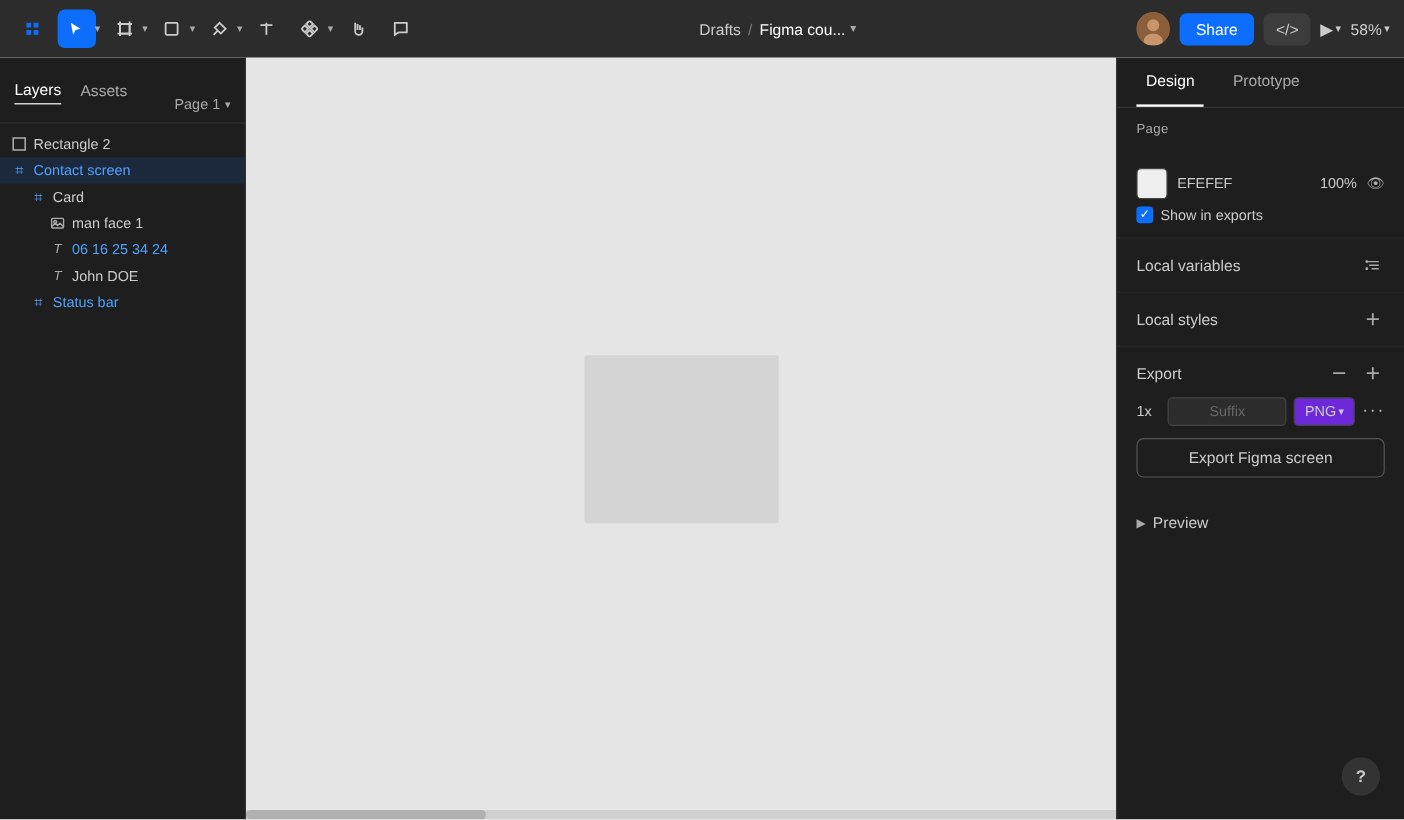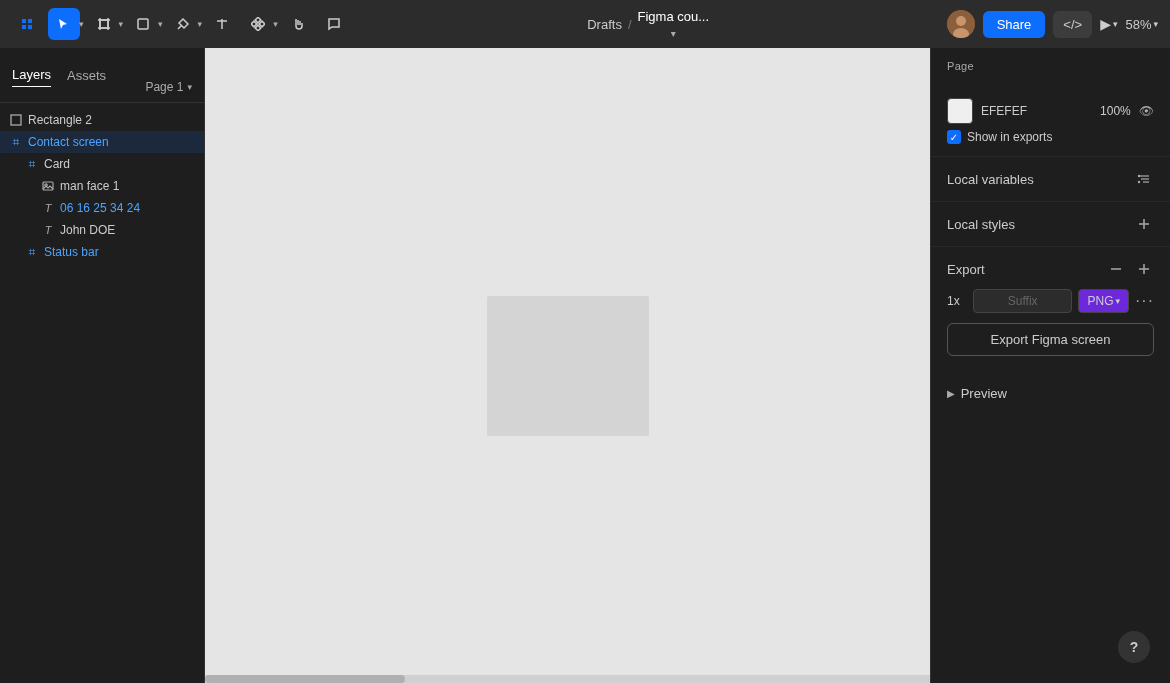--- a/index.html
+++ b/index.html
@@ -25,21 +25,21 @@
       display: flex; align-items: center; justify-content: center;
       cursor: pointer; color: #ccc; border: none; background: transparent;
       font-size: 14px;
     }
     .tool-btn.active { background: #0d6efd; color: white; }
     .tool-btn-group { display: flex; align-items: center; gap: 1px; }
     .tool-chevron { font-size: 9px; color: #aaa; margin-left: -2px; }
 
     .breadcrumb { display: flex; align-items: center; gap: 6px; color: #ccc; font-size: 13px; }
     .breadcrumb-sep { color: #777; }
-    .breadcrumb-current { color: white; font-weight: 500; display: flex; align-items: center; gap: 4px; flex-direction: column; }
+    .breadcrumb-current { color: white; font-weight: 500; display: flex; align-items: center; gap: 4px; }
 
     .avatar { width: 28px; height: 28px; border-radius: 50%; background: #8b5a2b; overflow: hidden; display: flex; align-items: center; justify-content: center; font-size: 11px; color: white; }
     .share-btn { background: #0d6efd; color: white; border: none; border-radius: 6px; padding: 6px 14px; font-size: 13px; font-weight: 500; cursor: pointer; }
     .code-btn { background: #3c3c3c; color: #ccc; border: none; border-radius: 6px; padding: 6px 10px; font-size: 13px; cursor: pointer; display: flex; align-items: center; gap: 4px; }
     .play-btn { background: transparent; color: #ccc; border: none; cursor: pointer; font-size: 14px; display: flex; align-items: center; gap: 2px; }
     .zoom-indicator { color: #ccc; font-size: 13px; display: flex; align-items: center; gap: 2px; cursor: pointer; }
 
     
     .main-area {
       flex: 1;
@@ -369,20 +369,24 @@
   </div>
 
   <div class="canvas-area">
     <div class="canvas-placeholder"></div>
     <div class="scrollbar-bottom">
       <div class="scrollbar-thumb"></div>
     </div>
   </div>
 
   <div class="right-panel">
+    <div class="right-tabs">
+      <span class="right-tab active">Design</span>
+      <span class="right-tab">Prototype</span>
+    </div>
 
     <div class="right-section">
       <div class="right-section-title">Page</div>
       <div class="right-row">
         <div class="color-swatch"></div>
         <span class="color-value">EFEFEF</span>
         <span class="percent-value">100%</span>
         <span class="eye-icon">👁</span>
       </div>
       <div class="checkbox-row">

